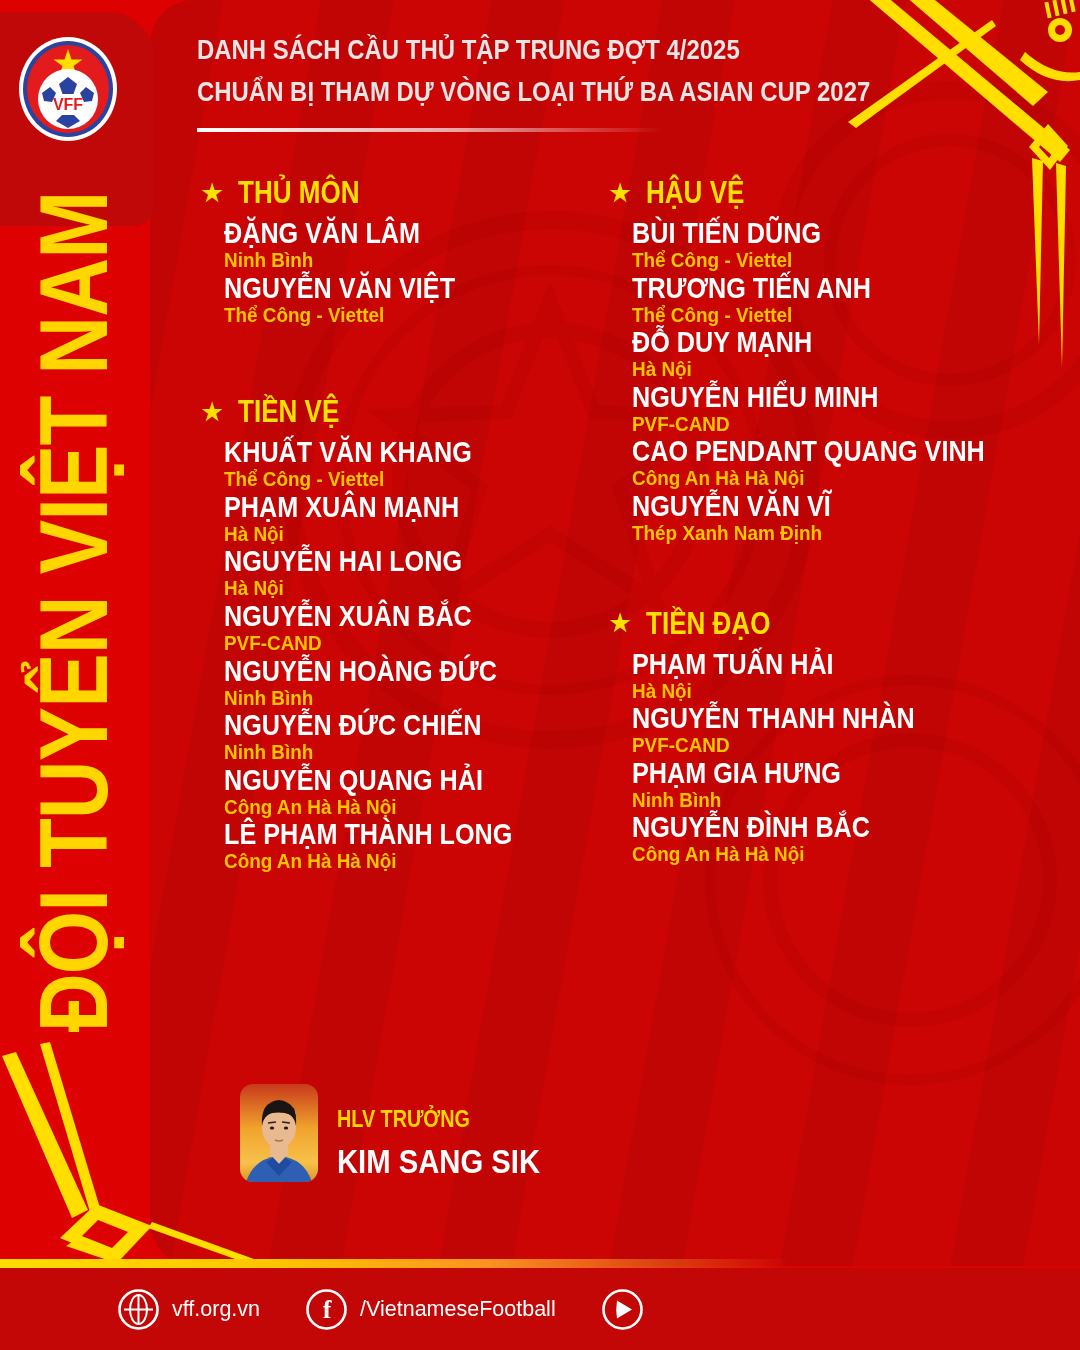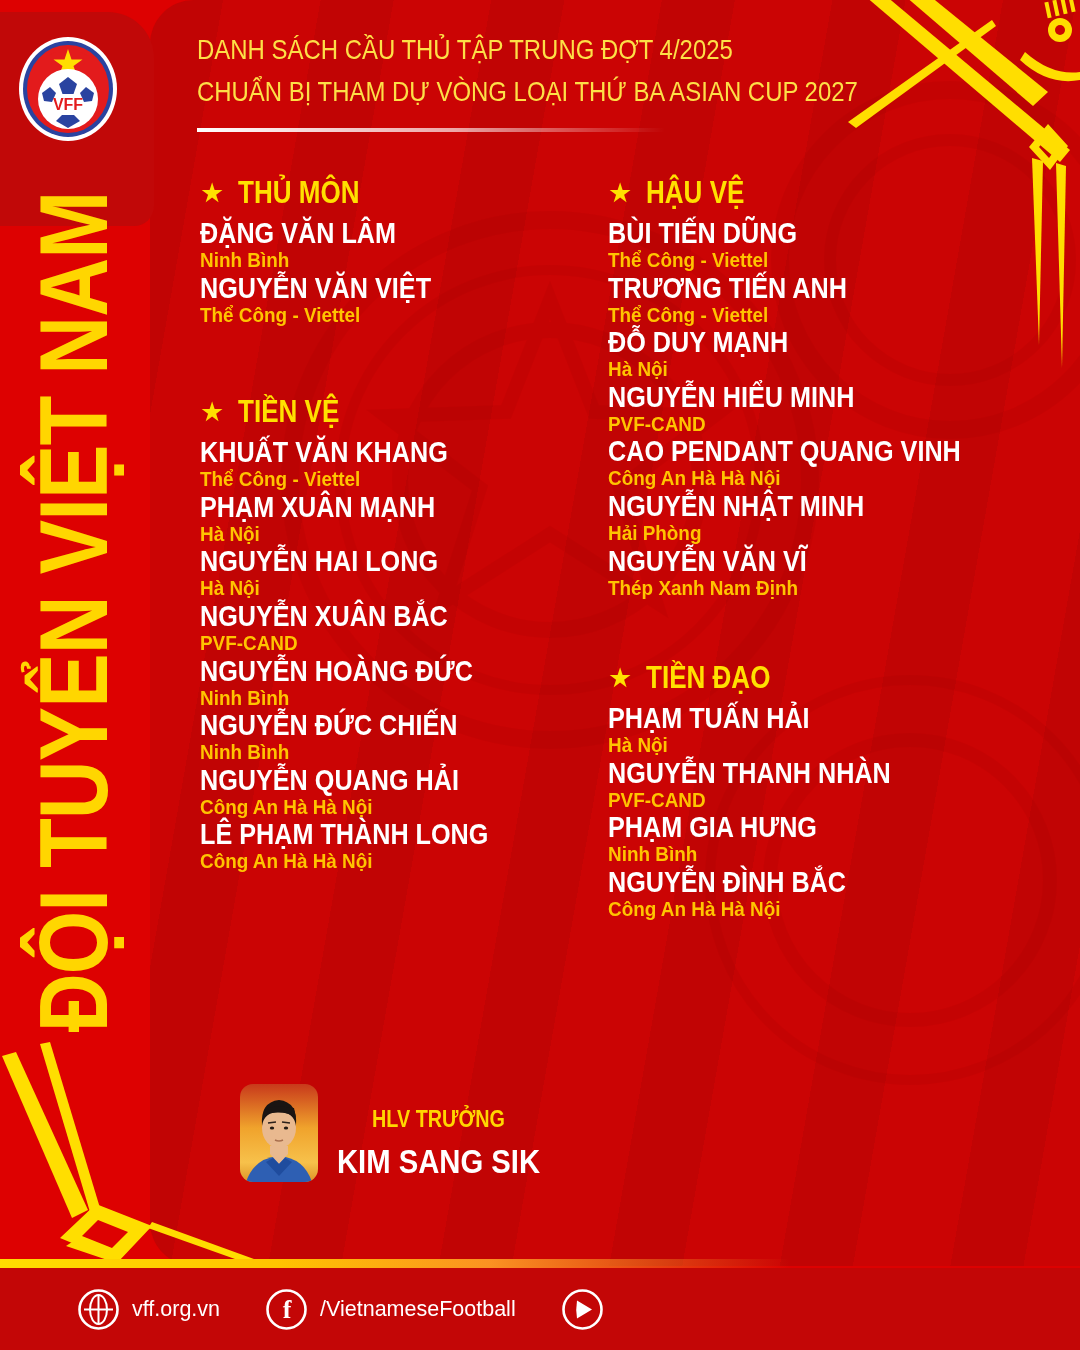--- a/index.html
+++ b/index.html
@@ -12,53 +12,53 @@
   .panel .stripes{position:absolute;inset:0;border-radius:inherit;
          background:repeating-linear-gradient(100deg, rgba(0,0,0,0.05) 0 72px, rgba(0,0,0,0) 72px 168px);}
   .panel svg.watermark{position:absolute;inset:0;}
 
   
   .corner-tab{position:absolute;left:0;top:12px;width:154px;height:214px;background:#C10808;
          border-radius:0 46px 20px 0;}
 
   .logo{position:absolute;left:18px;top:33px;width:100px;height:116px;}
 
-  .title{position:absolute;left:197px;top:28px;color:#fde047;font-weight:normal;}
+  .title{position:absolute;left:197px;top:28px;color:#e5e5e5;font-weight:bold;}
   .title .line{display:block;font-size:28.5px;line-height:42px;transform:scaleX(0.84);transform-origin:0 50%;white-space:nowrap;}
   .title-rule{position:absolute;left:197px;top:128px;width:468px;height:3.5px;
          background:linear-gradient(90deg,#ffffff 0%,rgba(255,255,255,0.65) 55%,rgba(255,255,255,0) 100%);}
 
   .vtext-anchor{position:absolute;left:74px;top:612px;width:0;height:0;}
   .vtext{position:absolute;white-space:nowrap;color:#FFD600;font-weight:bold;font-size:97px;letter-spacing:-1px;
          transform:translate(-50%,-50%) rotate(-90deg) scaleX(0.84);}
 
   
   .col{position:absolute;top:176px;}
   .col-left{left:200px;width:410px;}
   .col-right{left:608px;width:472px;}
   .sec-title-row{display:flex;align-items:center;gap:14px;height:34px;margin-bottom:6px;}
   .star{color:#FFE000;font-size:27px;line-height:27px;}
   .sec-title{color:#FFE000;font-weight:bold;font-size:31px;transform:scaleX(0.84);transform-origin:0 50%;white-space:nowrap;}
-  .player{height:54.6px;}
+  .player{height:54.6px;margin-left:24px;}
   .p-name{color:#ffffff;font-weight:bold;font-size:30px;line-height:33px;transform:scaleX(0.84);
           transform-origin:0 50%;white-space:nowrap;}
   .p-club{color:#FFC400;font-weight:bold;font-size:21px;line-height:21.6px;transform:scaleX(0.9);
           transform-origin:0 50%;white-space:nowrap;}
 
   
   .coach-photo{position:absolute;left:240px;top:1084px;width:78px;height:98px;}
-  .coach-text{position:absolute;left:337px;top:1106px;text-align:center;}
+  .coach-text{position:absolute;left:337px;top:1106px;}
   .coach-role{color:#FFD600;font-weight:bold;font-size:23px;transform:scaleX(0.86);transform-origin:0 50%;white-space:nowrap;}
   .coach-name{margin-top:9px;color:#ffffff;font-weight:bold;font-size:34px;transform:scaleX(0.86);transform-origin:0 50%;white-space:nowrap;}
 
   
   .grad-band{position:absolute;left:0;top:1259px;width:790px;height:14px;
          background:linear-gradient(90deg,#FFDD00 0%,#FFC400 35%,#FB9222 62%,rgba(221,1,1,0) 100%);}
   .footer{position:absolute;left:0;top:1268px;width:1080px;height:82px;background:#C30606;
-          display:flex;align-items:center;gap:44px;padding-left:76px;box-sizing:border-box;}
+          display:flex;align-items:center;gap:44px;padding-left:116px;box-sizing:border-box;}
   .f-item{display:flex;align-items:center;gap:11px;color:#fff;font-size:21.5px;}
   .f-item svg{display:block;}
 
   .decor{position:absolute;pointer-events:none;}
 </style>
 </head>
 <body>
 
 <div class="canvas">
 
@@ -226,24 +226,20 @@
     <div class="player">
       <div class="p-name">NGUYỄN HIỂU MINH</div>
       <div class="p-club">PVF-CAND</div>
     </div>
 
     <div class="player">
       <div class="p-name">CAO PENDANT QUANG VINH</div>
       <div class="p-club">Công An Hà Hà Nội</div>
     </div>
 
-    <div class="player">
-      <div class="p-name">NGUYỄN NHẬT MINH</div>
-      <div class="p-club">Hải Phòng</div>
-    </div>
 
     <div class="player">
       <div class="p-name">NGUYỄN VĂN VĨ</div>
       <div class="p-club">Thép Xanh Nam Định</div>
     </div>
   </div>
     </div>
 
     <div class="section" style="margin-top: 63px;">
       <div class="sec-title-row">

